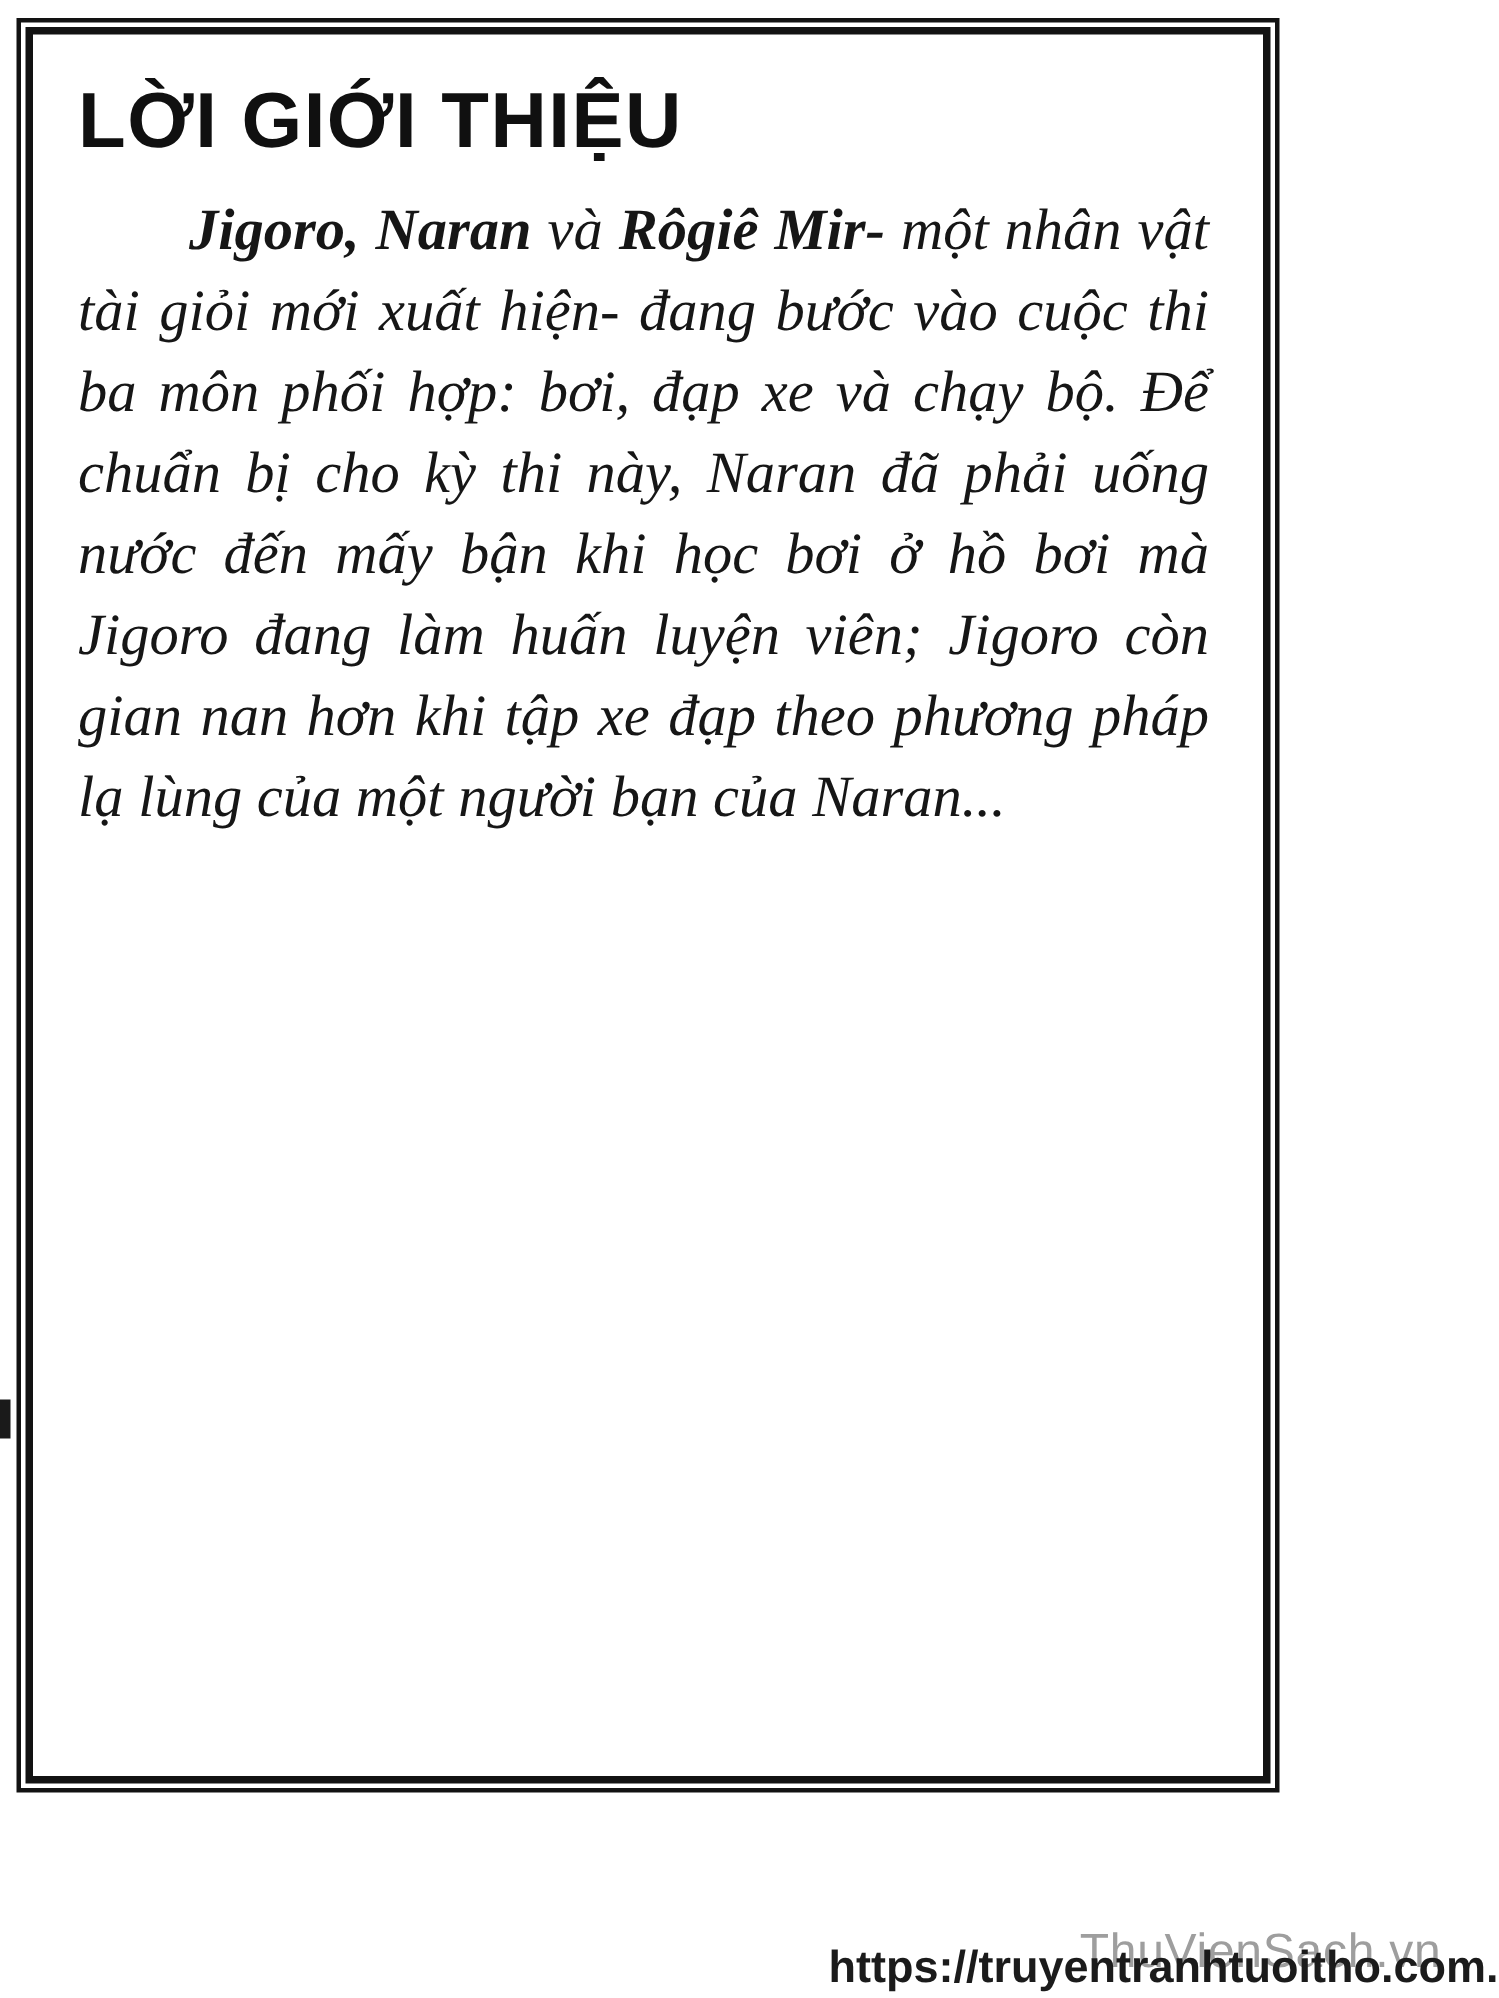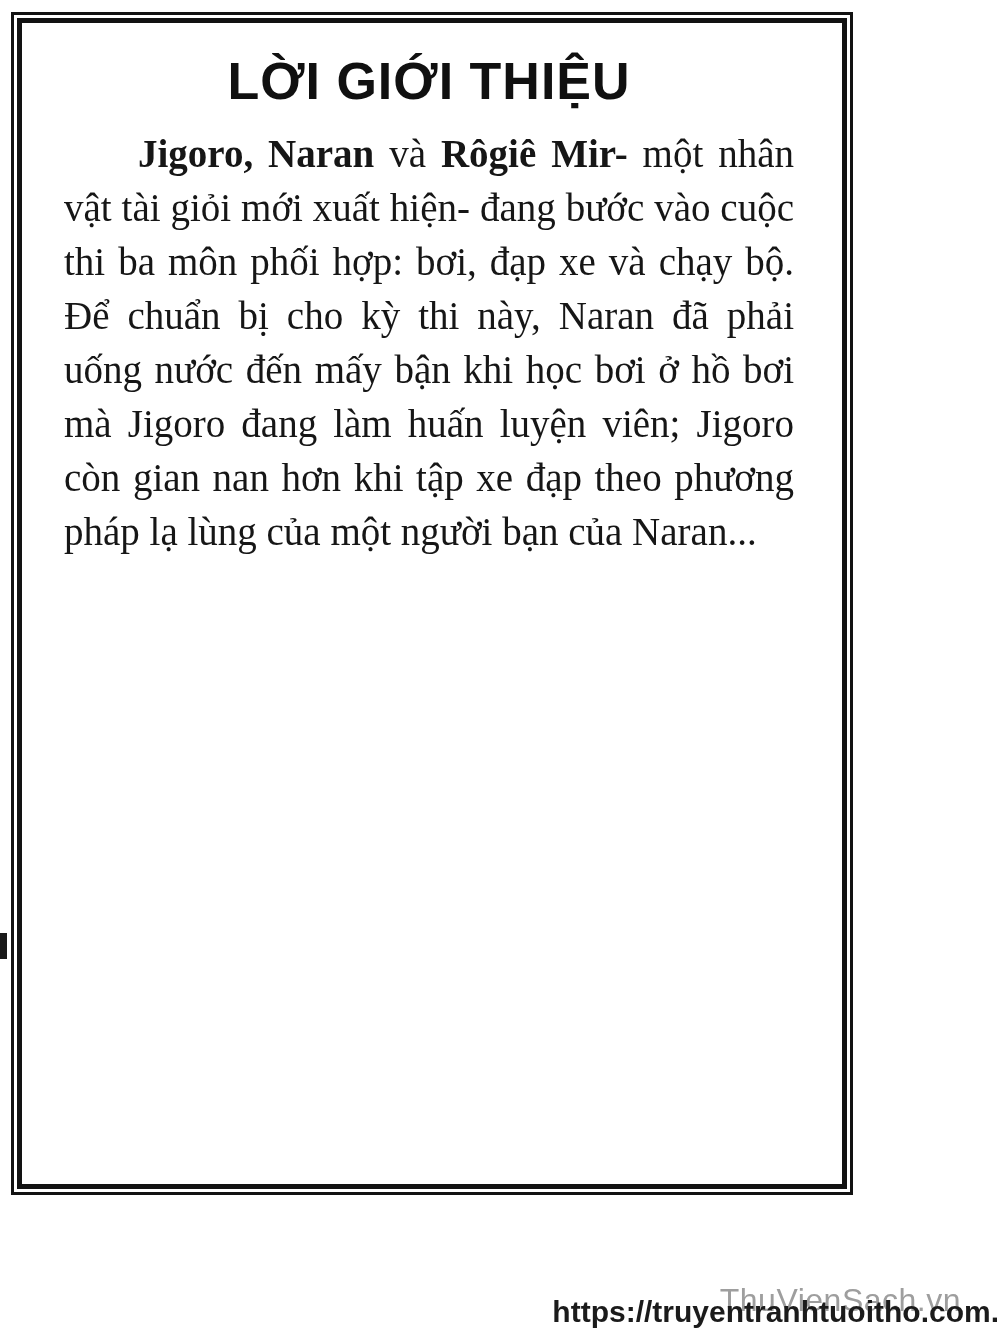--- a/index.html
+++ b/index.html
@@ -28,36 +28,36 @@
   .frame-inner {
     border: 5px solid #121212;
     box-sizing: border-box;
     width: 100%;
     height: 100%;
     padding: 14px 36px 0 30px;
     overflow: hidden;
   }
   .title {
     margin: 14px 0 16px 0;
-    text-align: center;
     font-family: "Liberation Sans", "DejaVu Sans", sans-serif;
     font-weight: bold;
     font-size: 52px;
     letter-spacing: 1px;
     color: #101010;
   }
   .body-text {
     font-size: 39px;
     line-height: 54px;
     color: #161616;
     text-align: justify;
   }
   .para {
-    margin: 12px;
+    margin: 0;
     text-indent: 74px;
+    font-style: italic;
   }
   .para .bold {
     font-weight: bold;
   }
   .watermark {
     position: absolute;
     right: 0;
     bottom: 0;
     width: 420px;
     height: 60px;

